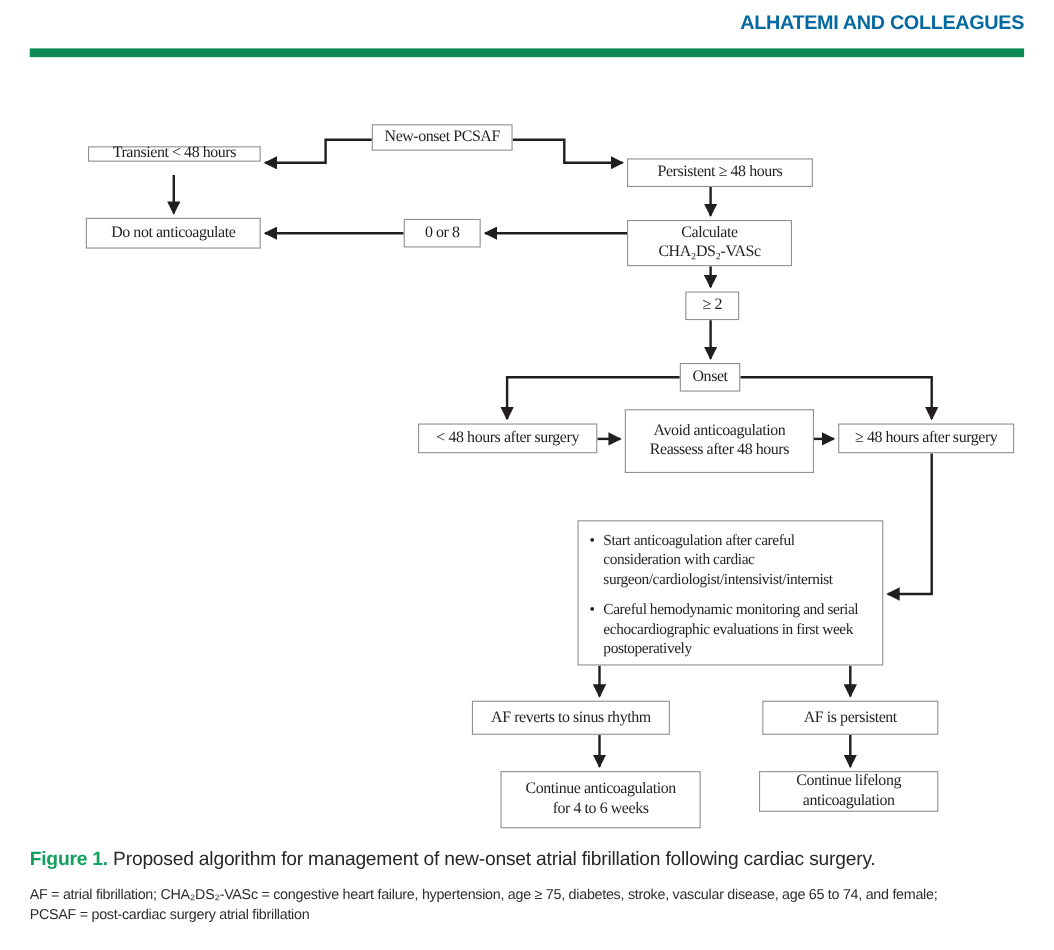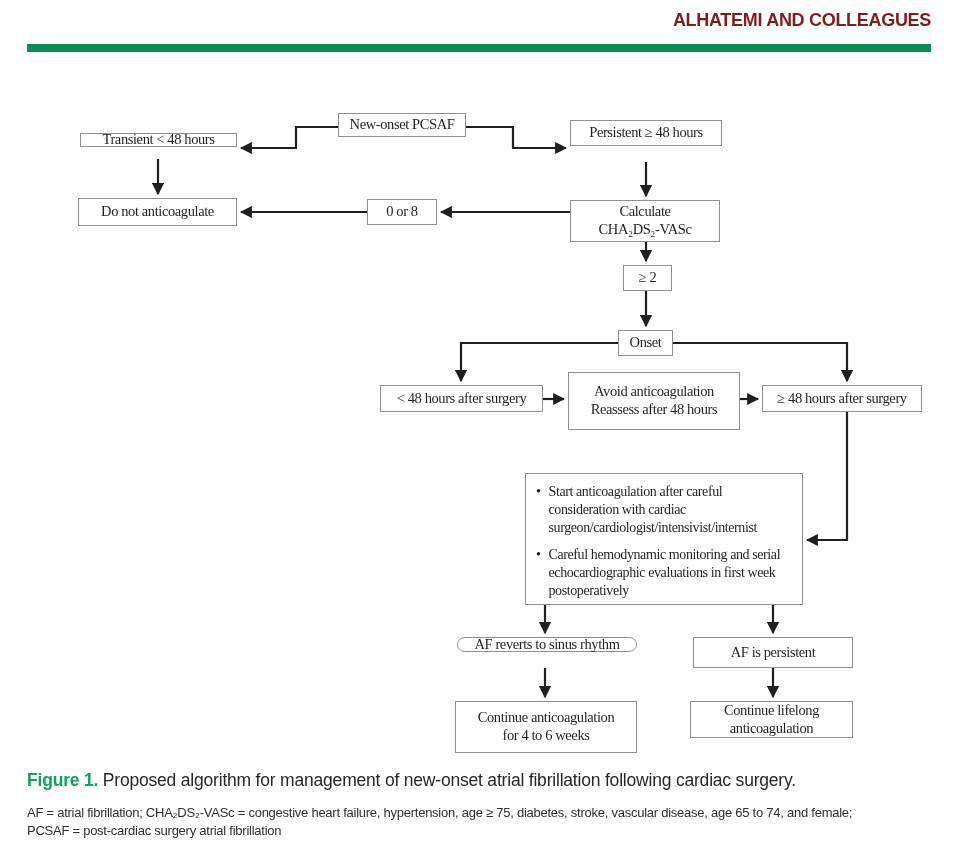--- a/index.html
+++ b/index.html
@@ -10,21 +10,21 @@
     --text_dark:#231f20;
   }
   *{box-sizing:border-box;}
   html,body{margin:0;padding:0;background:#ffffff;}
   body{
     width:958px;height:864px;position:relative;overflow:hidden;
     font-family:"Liberation Sans", sans-serif;color:var(--text_dark);
   }
   .running-head{
     position:absolute;top:10px;right:27px;
-    font-size:18px;font-weight:bold;letter-spacing:-0.3px;color:#7f1d1d;
+    font-size:18px;font-weight:bold;letter-spacing:-0.3px;color:#0369a1;
   }
   .header-rule{
     position:absolute;left:27px;top:44px;width:904px;height:8px;
     background:var(--accent_green);
   }
   .flow-svg{position:absolute;left:0;top:0;pointer-events:none;}
   .node{
     position:absolute;display:flex;align-items:center;justify-content:center;
     border:1.5px solid var(--box_border_gray);background:#ffffff;
     font-size:14.5px;letter-spacing:-0.4px;line-height:1.22;
@@ -79,21 +79,21 @@
     <path d="M773,605 V633" marker-end="url(#arr)"></path>
     <path d="M545,668 V697" marker-end="url(#arr)"></path>
     <path d="M773,668 V697" marker-end="url(#arr)"></path>
   </g>
 </svg>
 
 <div class="node" style="left:338px;top:113px;width:128px;height:24px;">New-onset PCSAF</div>
 
 <div class="node" style="left:80px;top:133px;width:157px;height:14px;">Transient &lt; 48 hours</div>
 
-<div class="node" style="left:570px;top:120px;width:152px;height:26px;">Persistent ≥ 48 hours</div>
+<div class="node" style="left:570px;top:144px;width:169px;height:26px;">Persistent ≥ 48 hours</div>
 
 <div class="node" style="left:78px;top:198px;width:159px;height:28px;">Do not anticoagulate</div>
 
 <div class="node" style="left:367px;top:199px;width:70px;height:26px;">0 or 8</div>
 
 <div class="node" style="left:570px;top:200px;width:150px;height:42px;">Calculate
 CHA₂DS₂-VASc</div>
 
 <div class="node" style="left:623px;top:265px;width:49px;height:26px;">≥ 2</div>
 
@@ -110,21 +110,21 @@
   <div class="bullet-row">
     <span class="bullet-dot">•</span>
     <span>Start anticoagulation after careful consideration with cardiac surgeon/cardiologist/intensivist/internist</span>
   </div>
   <div class="bullet-row">
     <span class="bullet-dot">•</span>
     <span>Careful hemodynamic monitoring and serial echocardiographic evaluations in first week postoperatively</span>
   </div>
 </div>
 
-<div class="node" style="left:457px;top:637px;width:180px;height:15px;border-radius:12px;">AF reverts to sinus rhythm</div>
+<div class="node" style="left:429px;top:637px;width:180px;height:31px;">AF reverts to sinus rhythm</div>
 
 <div class="node" style="left:693px;top:637px;width:160px;height:31px;">AF is persistent</div>
 
 <div class="node" style="left:455px;top:701px;width:182px;height:52px;">Continue anticoagulation
 for 4 to 6 weeks</div>
 
 <div class="node" style="left:690px;top:701px;width:163px;height:37px;">Continue lifelong
 anticoagulation</div>
 
 <div class="caption">

